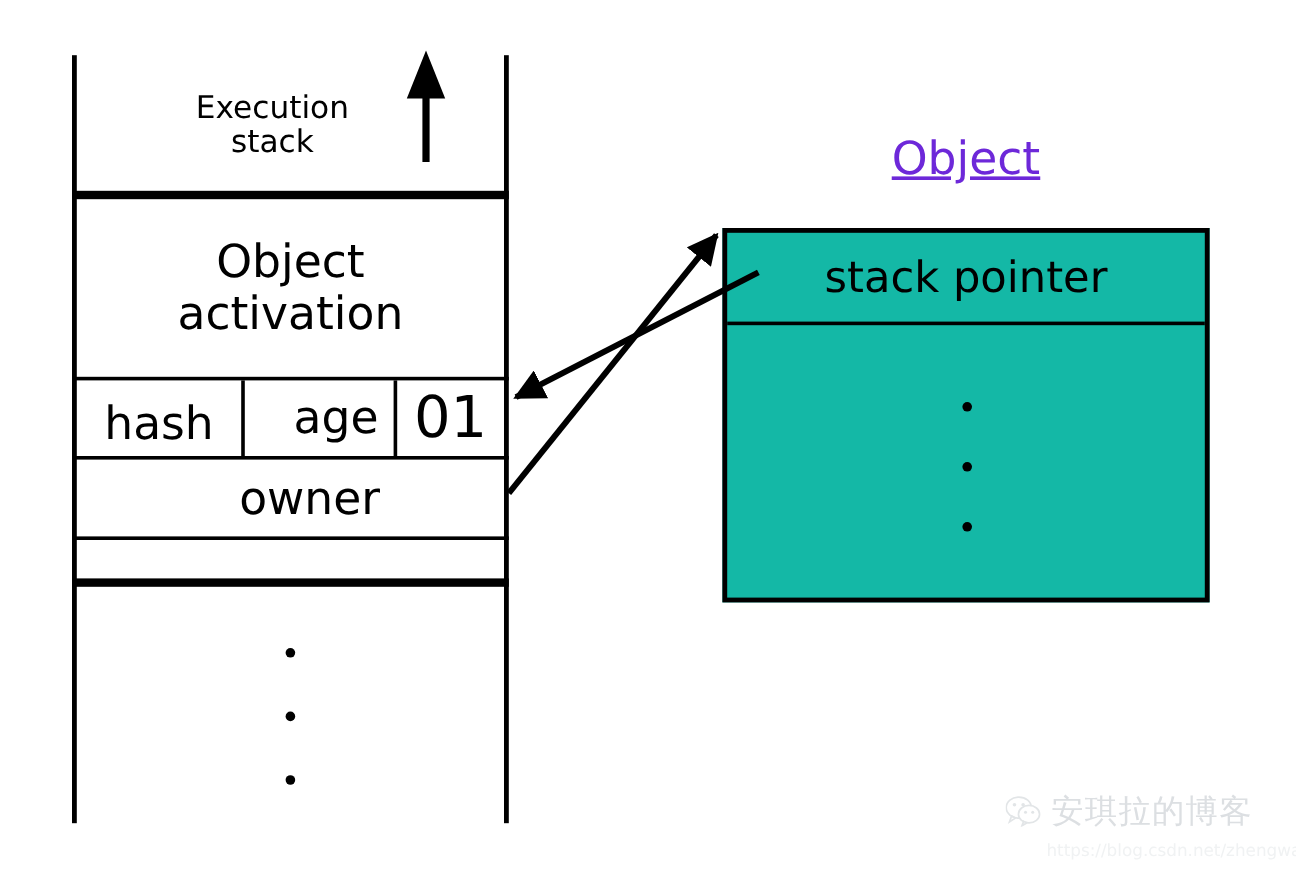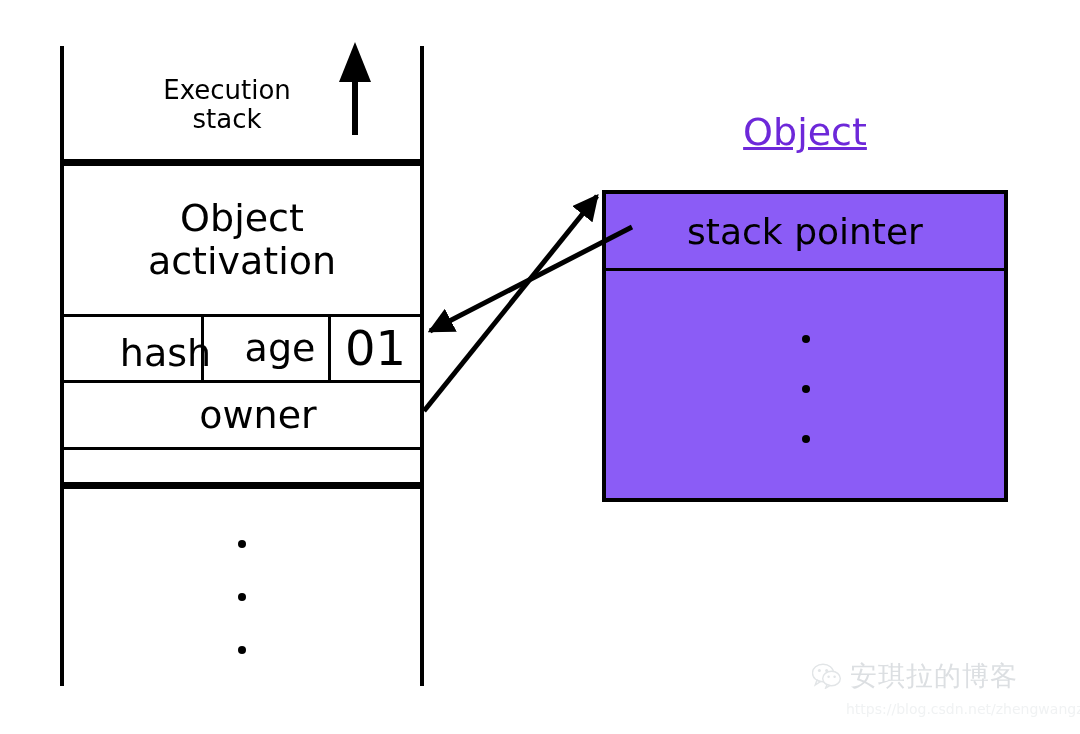--- a/index.html
+++ b/index.html
@@ -89,21 +89,21 @@
     text-decoration: underline;
   }
   #object-box {
     position: absolute;
     left: 2px;
     top: 80px;
     width: 406px;
     height: 312px;
     border: 4px solid #000000;
     box-sizing: border-box;
-    background: #8b5cf6;
+    background: #14b8a6;
     padding-left: 31px;
   }
   #object-divider {
     position: absolute;
     left: 0px;
     top: 74px;
     width: 100%;
     height: 3px;
     background: #000000;
   }
@@ -131,21 +131,21 @@
     display: block;
     width: 8px;
     height: 8px;
     border-radius: 50%;
     background: #000000;
   }
 
   
   #watermark {
     position: absolute;
-    left: 812px;
+    left: 838px;
     top: 658px;
     width: 240px;
     height: 74px;
     color: #d9dcdf;
     user-select: none;
   }
   #wm-row {
     display: flex;
     align-items: center;
     gap: 8px;
@@ -191,21 +191,21 @@
     <div class="hline thick" style="top:113px;"></div>
 
     <div class="slot" id="slot-method" style="left:0px; top:120px; width:364px; height:148px;">
       <span class="cell-text" style="font-size:38px;">Object
 activation</span>
     </div>
 
     <div class="hline thin" style="top:268px;"></div>
 
     <div id="word-row" style="position:absolute; left:0px; top:271px; width:364px; height:63px;">
-      <div class="slot" style="left:4px; top:0px; width:137px; height:72px;margin-left:33px;">
+      <div class="slot" style="left:4px; top:0px; width:137px; height:72px;">
         <span class="cell-text" style="font-size:38px;">hash</span>
       </div>
       <div class="vdiv" style="left:141px; top:0px; height:63px;"></div>
       <div class="slot" style="left:144px; top:0px; width:124px; height:63px;">
         <span class="cell-text" style="font-size:38px;margin-left:28px;">age</span>
       </div>
       <div class="vdiv" style="left:268px; top:0px; height:63px;"></div>
       <div class="slot" style="left:271px; top:0px; width:89px; height:63px;">
         <span class="cell-text" style="font-size:48px;">01</span>
       </div>

